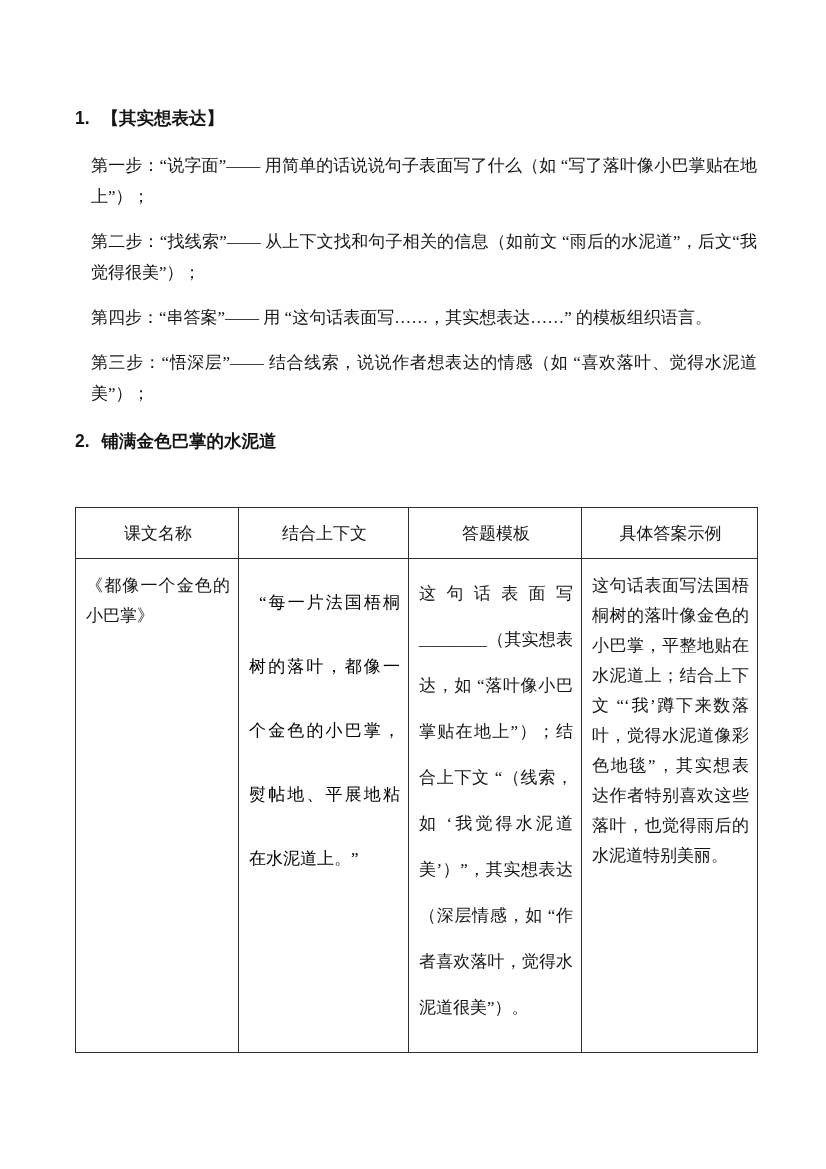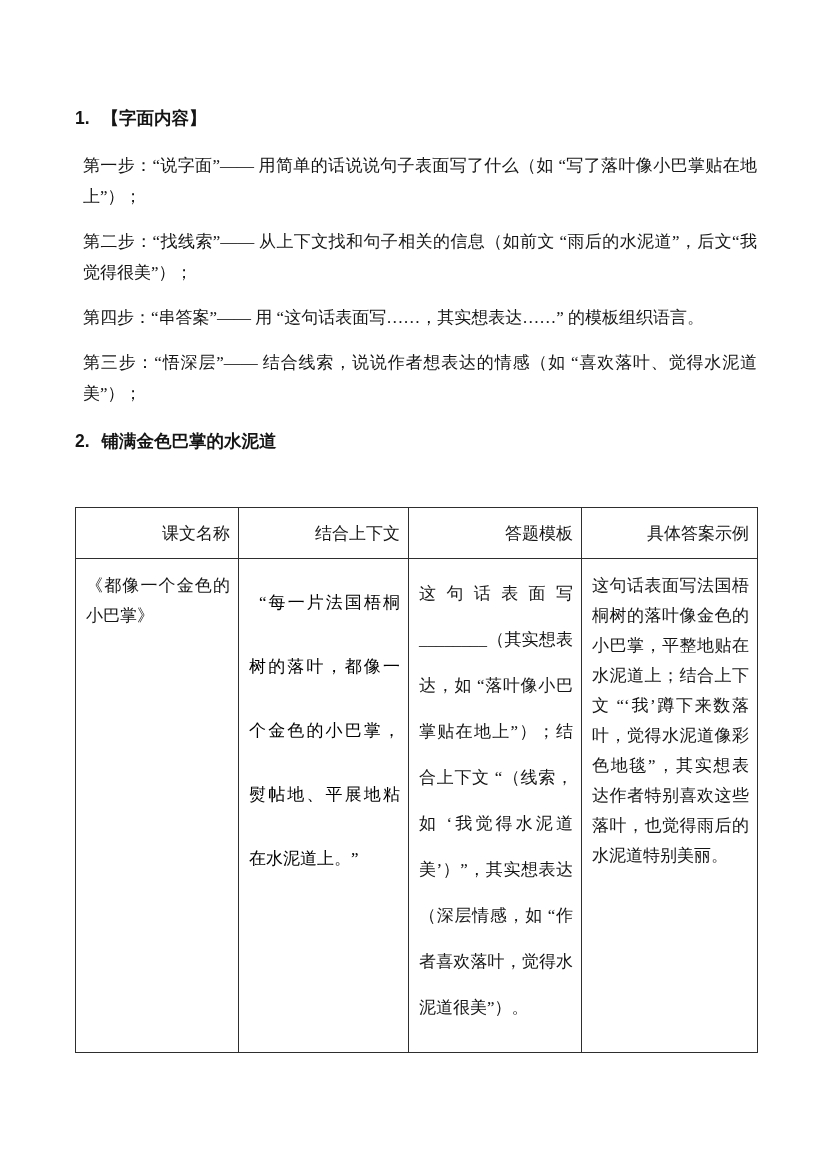--- a/index.html
+++ b/index.html
@@ -18,35 +18,35 @@
     display:flex;
     align-items:baseline;
     font-family:"Liberation Sans","DejaVu Sans",sans-serif;
     font-weight:bold;
     font-size:17.5px;
     margin:0 0 20px 0;
   }
   .heading .hnum{margin-right:12px;}
   .heading.h2{margin:20px 0 0 0;}
   p.step{
-    margin:0 0 14px 8px;
+    margin:0 0 14px 16px;
     line-height:31px;
     text-align:justify;
   }
   table.example{
     border-collapse:collapse;
     table-layout:fixed;
     width:682px;
     margin-top:54px;
   }
   table.example th,
   table.example td{
     border:1px solid #2e2e2e;
     font-weight:normal;
-    text-align:right;
+    text-align:center;
     box-sizing:border-box;
   }
   table.example th{
     height:51px;
     padding:0 8px 0 10px;
     vertical-align:middle;
   }
   table.example tbody tr{height:494px;}
   table.example td{
     vertical-align:top;
@@ -58,21 +58,21 @@
   td.c3{line-height:46px;}
   td.c4{line-height:30px;}
 </style>
 </head>
 <body>
 
 <div class="page">
 
   <div class="heading">
     <span class="hnum">1.</span>
-    <span class="htitle">【字面内容】</span>
+    <span class="htitle">【其实想表达】</span>
   </div>
 
   <p class="step">第一步：“说字面”—— 用简单的话说说句子表面写了什么（如 “写了落叶像小巴掌贴在地上”）；</p>
   <p class="step">第二步：“找线索”—— 从上下文找和句子相关的信息（如前文 “雨后的水泥道”，后文“我觉得很美”）；</p>
   <p class="step">第四步：“串答案”—— 用 “这句话表面写……，其实想表达……” 的模板组织语言。</p>
   <p class="step">第三步：“悟深层”—— 结合线索，说说作者想表达的情感（如 “喜欢落叶、觉得水泥道美”）；</p>
 
   <div class="heading h2">
     <span class="hnum">2.</span>
     <span class="htitle">铺满金色巴掌的水泥道</span>

